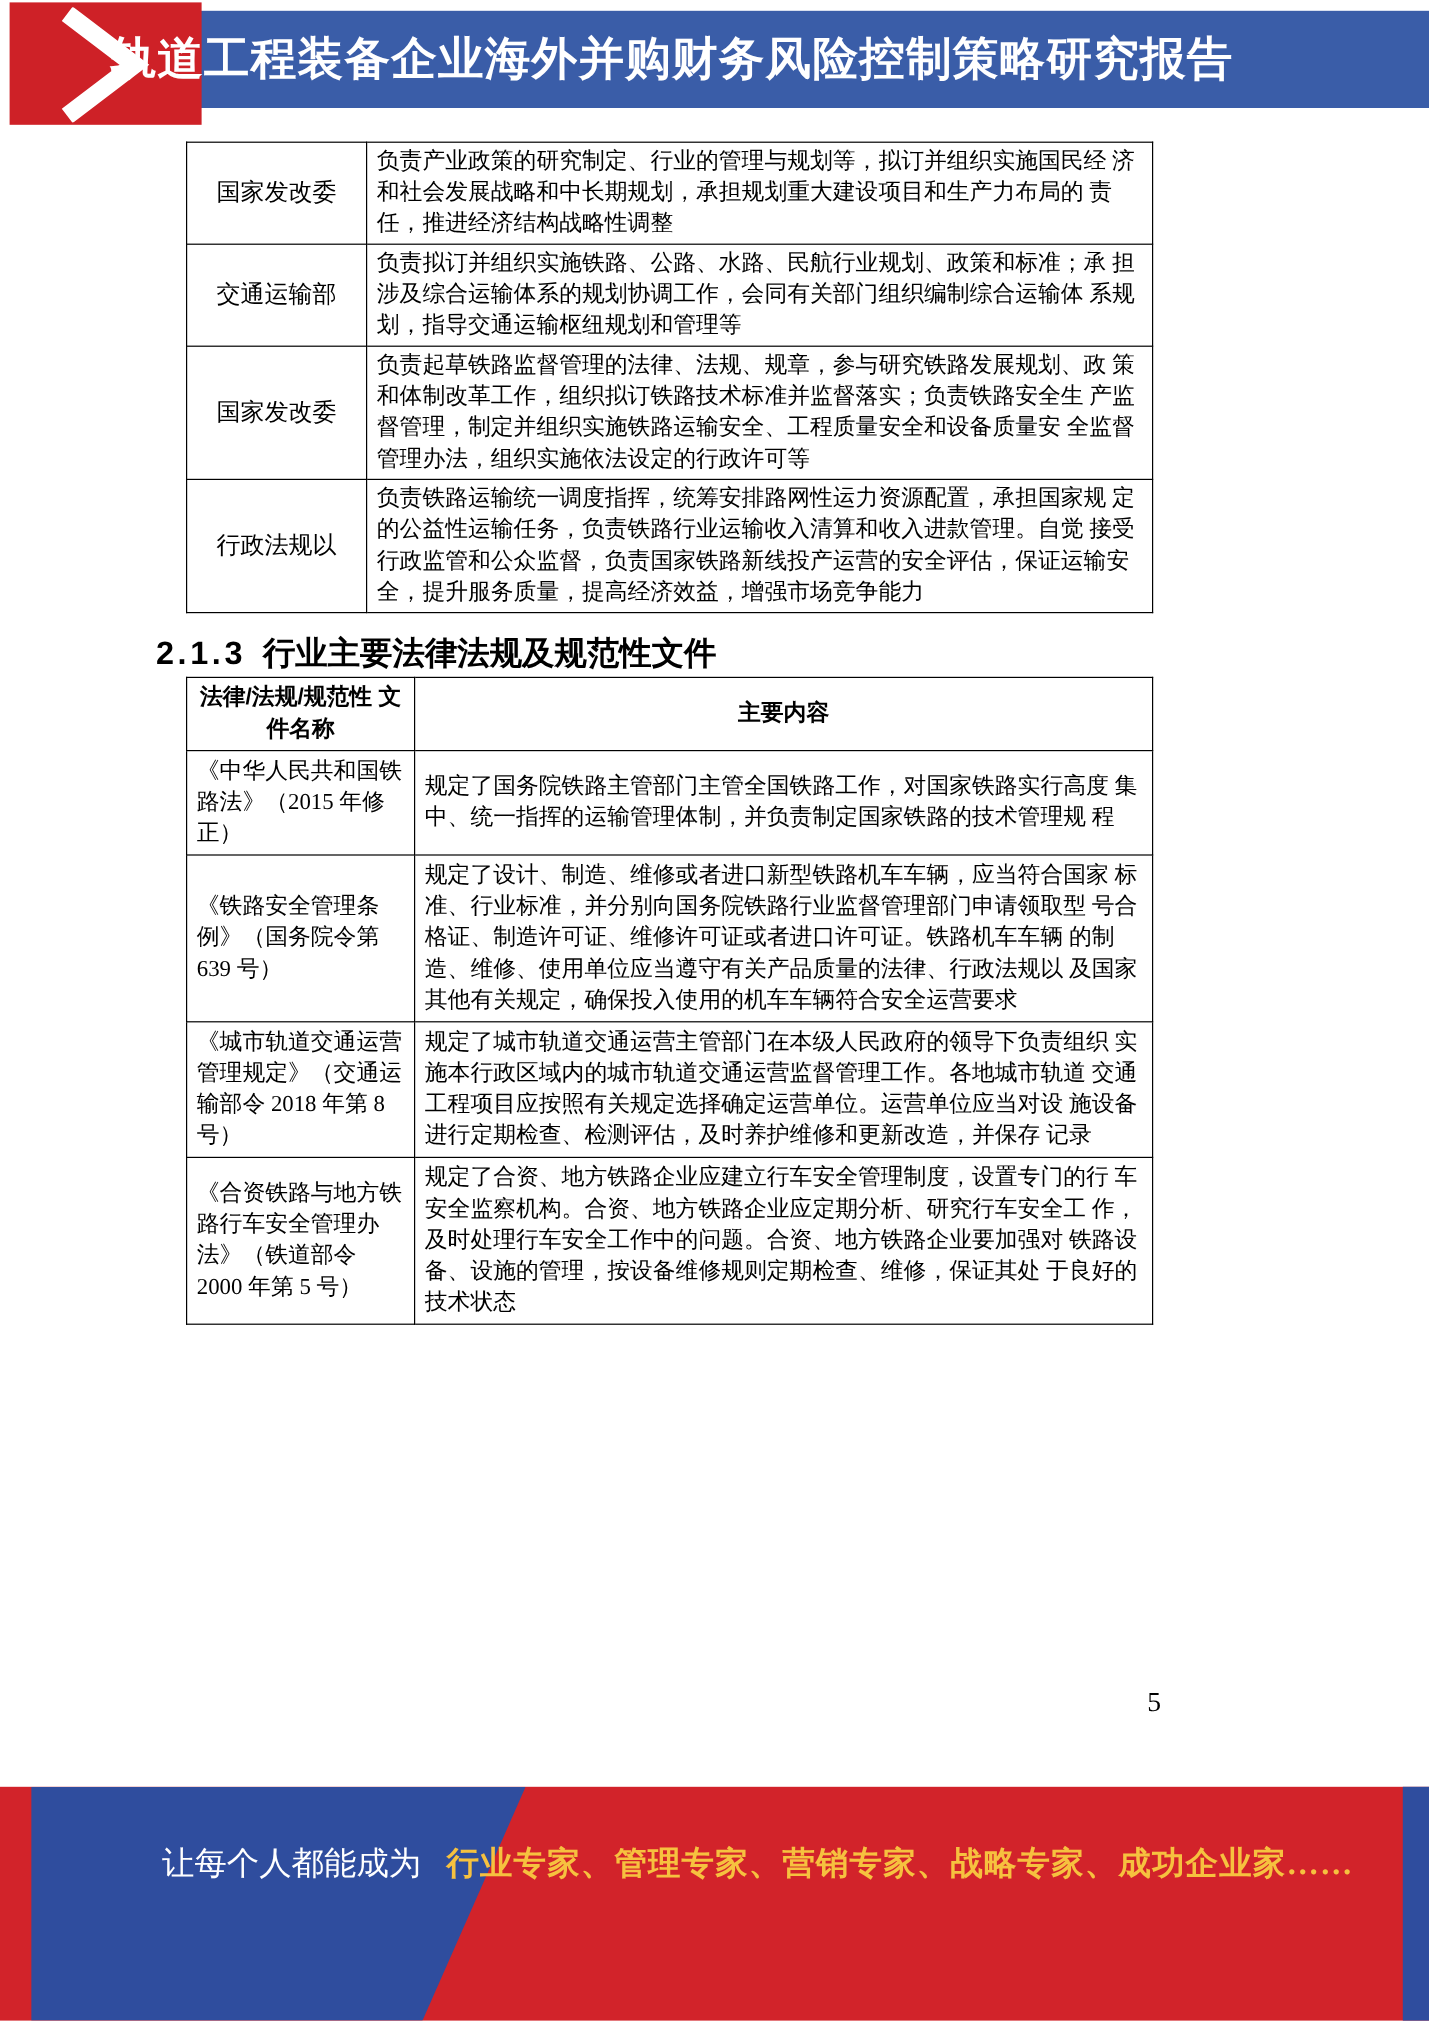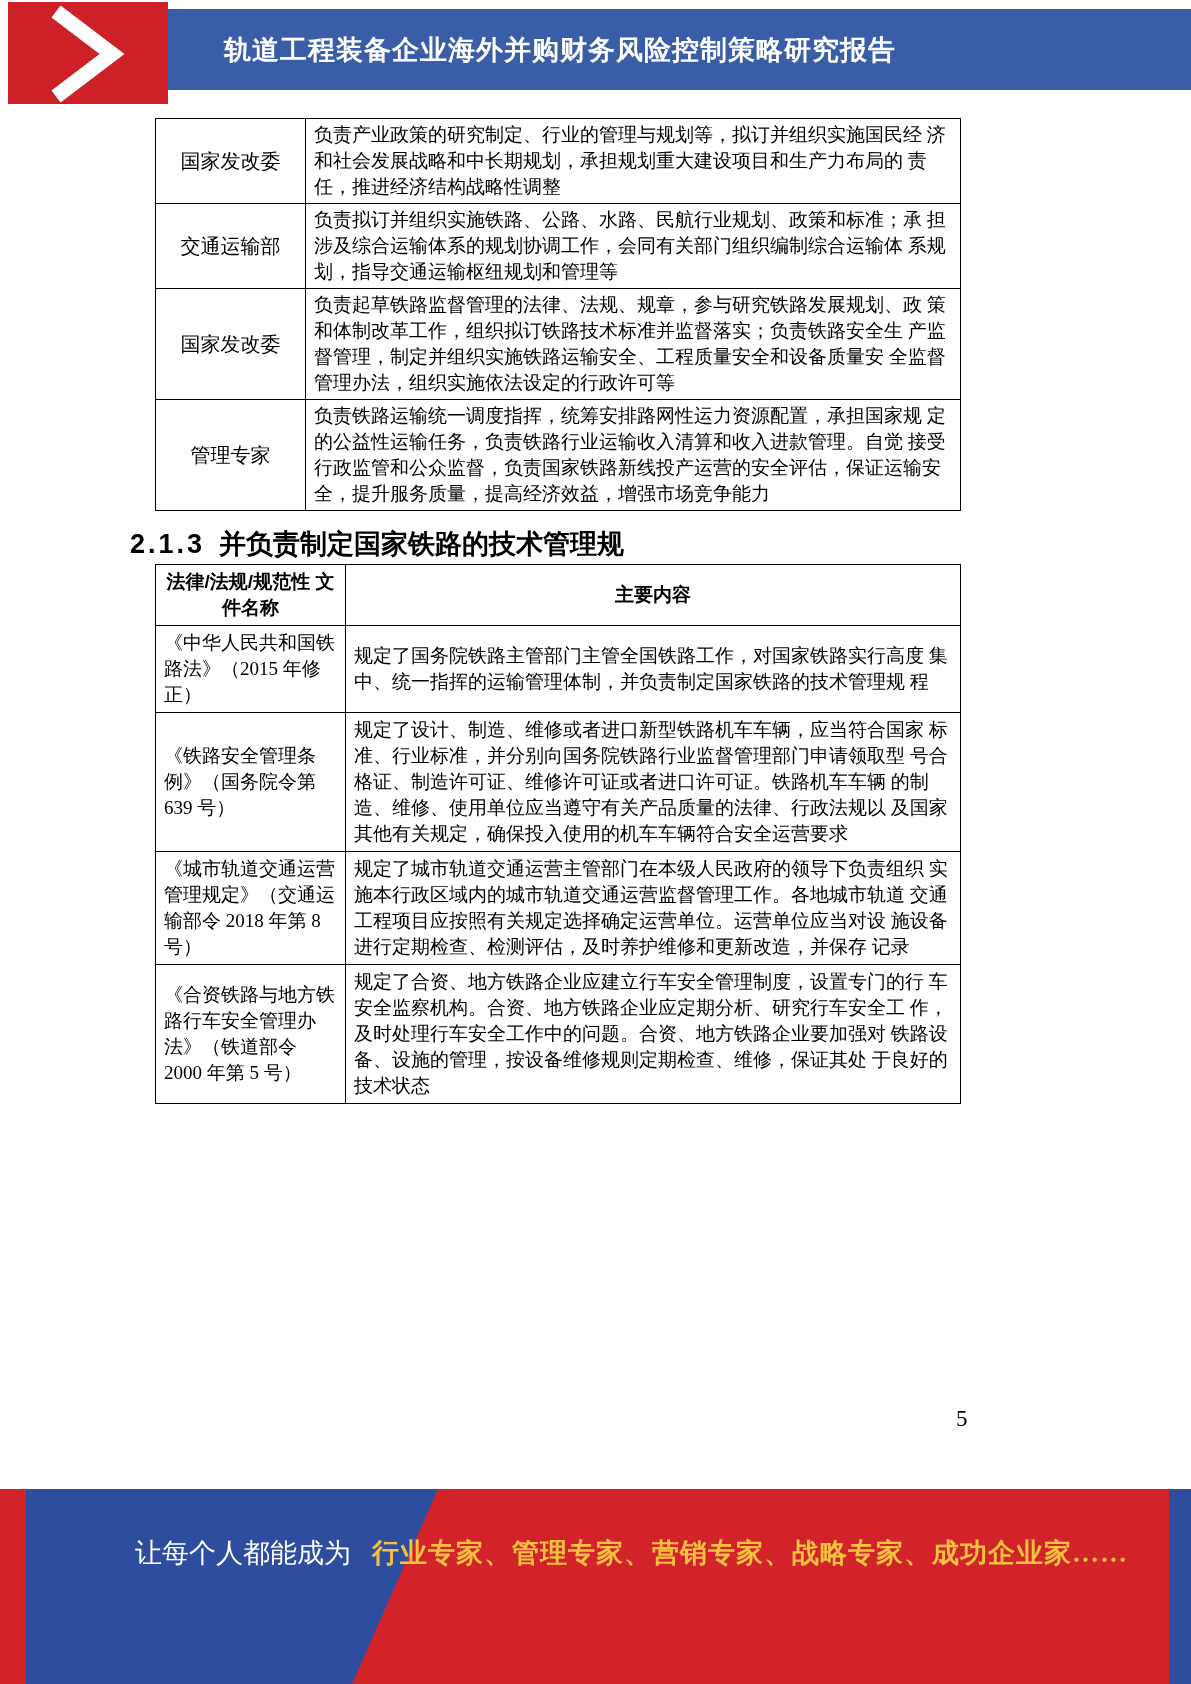--- a/index.html
+++ b/index.html
@@ -20,21 +20,21 @@
   .header-accent {
     position:absolute; top:2px; left:8px; width:160px; height:102px;
     background:#ce2127;
   }
   .header-chevron { position:absolute; top:4px; left:30px; }
   .header-title {
     position:absolute; top:9px; left:170px; width:780px; height:81px;
     display:flex; align-items:center; justify-content:center;
     color:#ffffff;
     font-family:"Liberation Sans", sans-serif;
-    font-weight:bold; font-size:27px; letter-spacing:1px;
+    font-weight:bold; font-size:38px; letter-spacing:1px;
     white-space:nowrap;
   }
 
   
   table.tbl {
     position:absolute; left:155px; width:806px;
     border-collapse:collapse; table-layout:fixed;
     font-size:19px; line-height:26px;
   }
   table.tbl td, table.tbl th { border:1.2px solid #000; vertical-align:middle; }
@@ -126,28 +126,28 @@
       </tr>
       <tr>
         <td class="cell-name">交通运输部</td>
         <td class="cell-duty">负责拟订并组织实施铁路、公路、水路、民航行业规划、政策和标准；承 担涉及综合运输体系的规划协调工作，会同有关部门组织编制综合运输体 系规划，指导交通运输枢纽规划和管理等</td>
       </tr>
       <tr>
         <td class="cell-name">国家发改委</td>
         <td class="cell-duty">负责起草铁路监督管理的法律、法规、规章，参与研究铁路发展规划、政 策和体制改革工作，组织拟订铁路技术标准并监督落实；负责铁路安全生 产监督管理，制定并组织实施铁路运输安全、工程质量安全和设备质量安 全监督管理办法，组织实施依法设定的行政许可等</td>
       </tr>
       <tr>
-        <td class="cell-name">管理专家</td>
+        <td class="cell-name">行政法规以</td>
         <td class="cell-duty">负责铁路运输统一调度指挥，统筹安排路网性运力资源配置，承担国家规 定的公益性运输任务，负责铁路行业运输收入清算和收入进款管理。自觉 接受行政监管和公众监督，负责国家铁路新线投产运营的安全评估，保证运输安全，提升服务质量，提高经济效益，增强市场竞争能力</td>
       </tr>
     </tbody>
   </table>
 
   <div class="section-heading">
-    <span class="sec-num">2.1.3</span><span>并负责制定国家铁路的技术管理规</span>
+    <span class="sec-num">2.1.3</span><span>行业主要法律法规及规范性文件</span>
   </div>
 
   <table class="tbl tbl-law">
     <colgroup>
         <col style="width:190px">
         <col>
       </colgroup>
     <thead>
       <tr>
         <th>法律/法规/规范性 文件名称</th>

